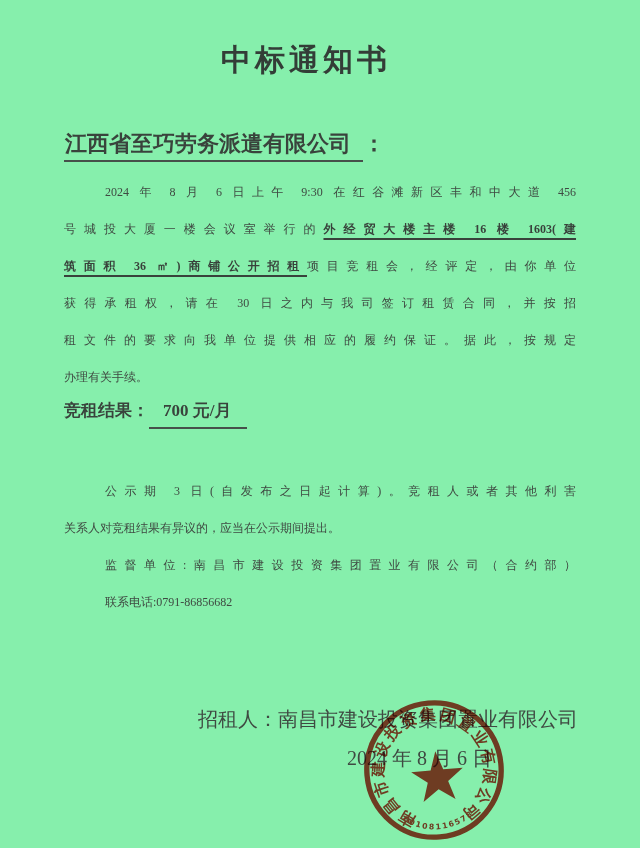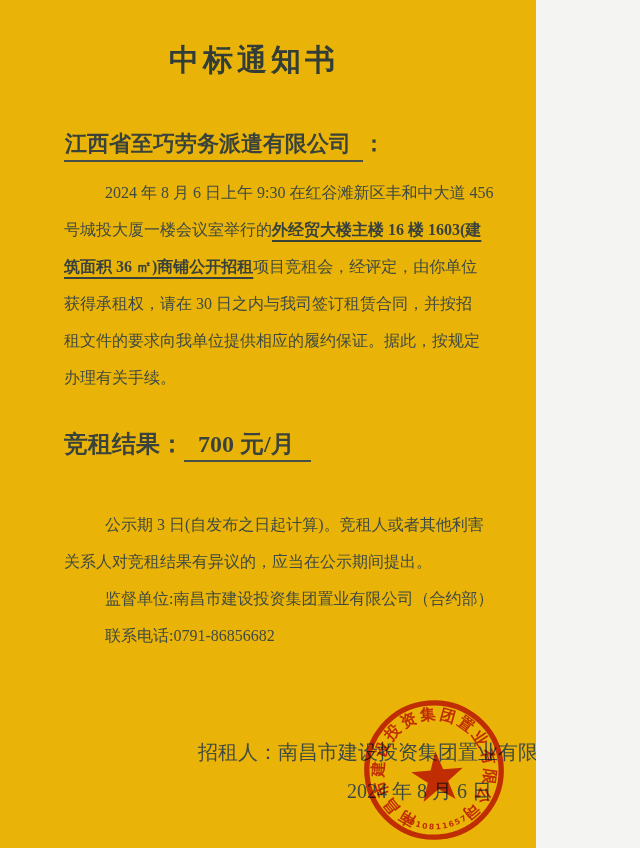--- a/index.html
+++ b/index.html
@@ -3,22 +3,22 @@
 <meta charset="utf-8">
 <style>
   html,body{margin:0;padding:0;}
   body{
     width:640px;height:848px;
     background:#f4f4f2;
     font-family:"Liberation Serif","DejaVu Serif",serif;
   }
   .page{
     position:relative;
-    width:536px;height:848px;
-    background:#eab308;
+    width:640px;height:848px;
+    background:#86efac;
     color:#3f4a42;
     overflow:hidden;
     box-sizing:border-box;
     padding:0 64px;
   }
   .title{
     margin:40px 0 0 0;
     font-size:30px;
     line-height:40px;
     font-weight:700;
@@ -36,38 +36,37 @@
     color:#39433c;
     white-space:nowrap;
   }
   .rec-name{
     display:inline-block;
     border-bottom:2px solid #46504a;
     padding:0 12px 1px 1px;
   }
   .para{margin-top:12px;}
   .line{
-    font-size:16px;
+    font-size:12px;
     line-height:37px;
     white-space:nowrap;
     text-align:justify;
   }
   .line.j{text-align-last:justify;}
   .line.ind{padding-left:41px;}
   .bu{
     font-weight:700;
     color:#38423b;
     text-decoration:underline;
     text-underline-offset:5px;
     text-decoration-thickness:1.8px;
     margin-top:20px;
   }
   .result{
-    margin-top:33px;
-    font-size:24px;
+    font-size:17px;
     line-height:30px;
     font-weight:700;
     color:#39433c;
     white-space:nowrap;
   }
   .result-value{
     display:inline-block;
     border-bottom:2px solid #46504a;
     padding:0 16px 1px 14px;
   }

